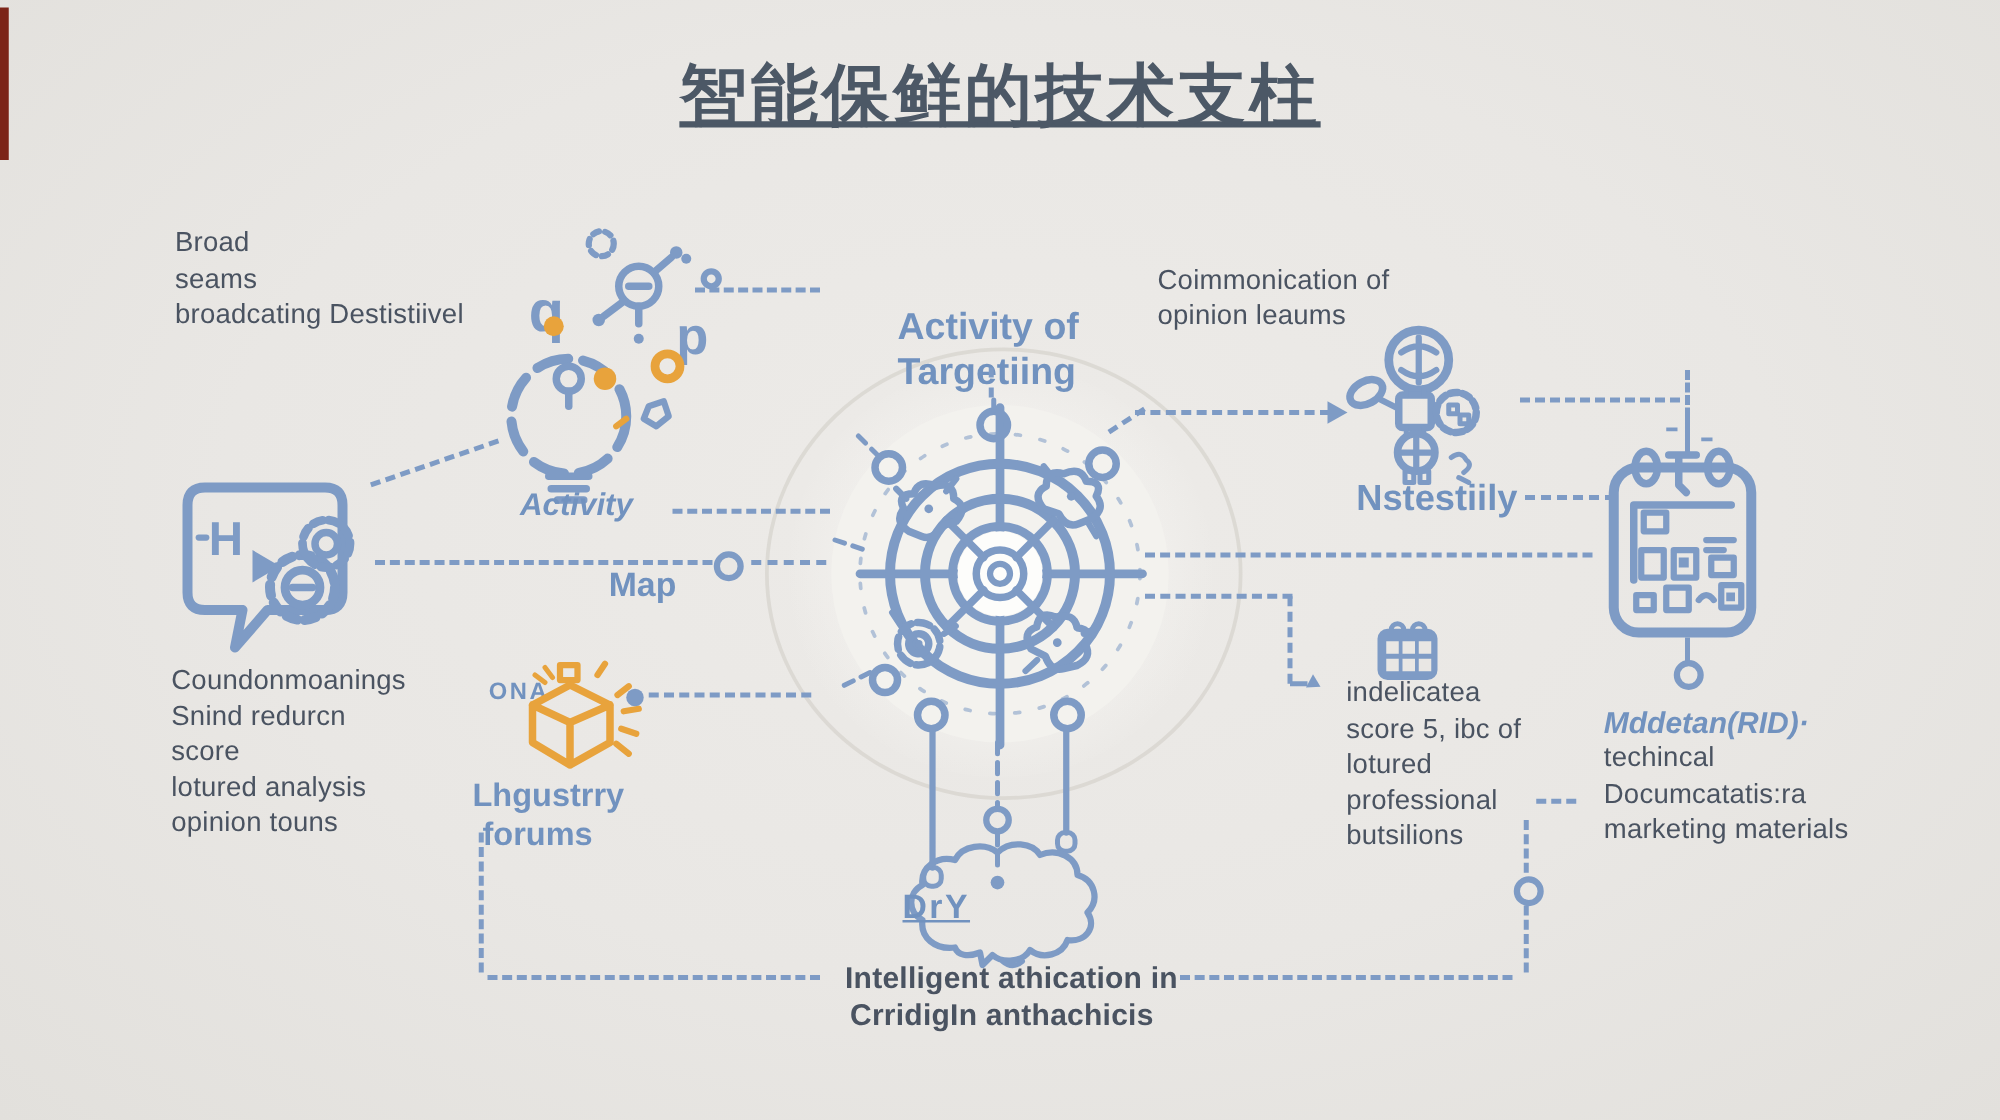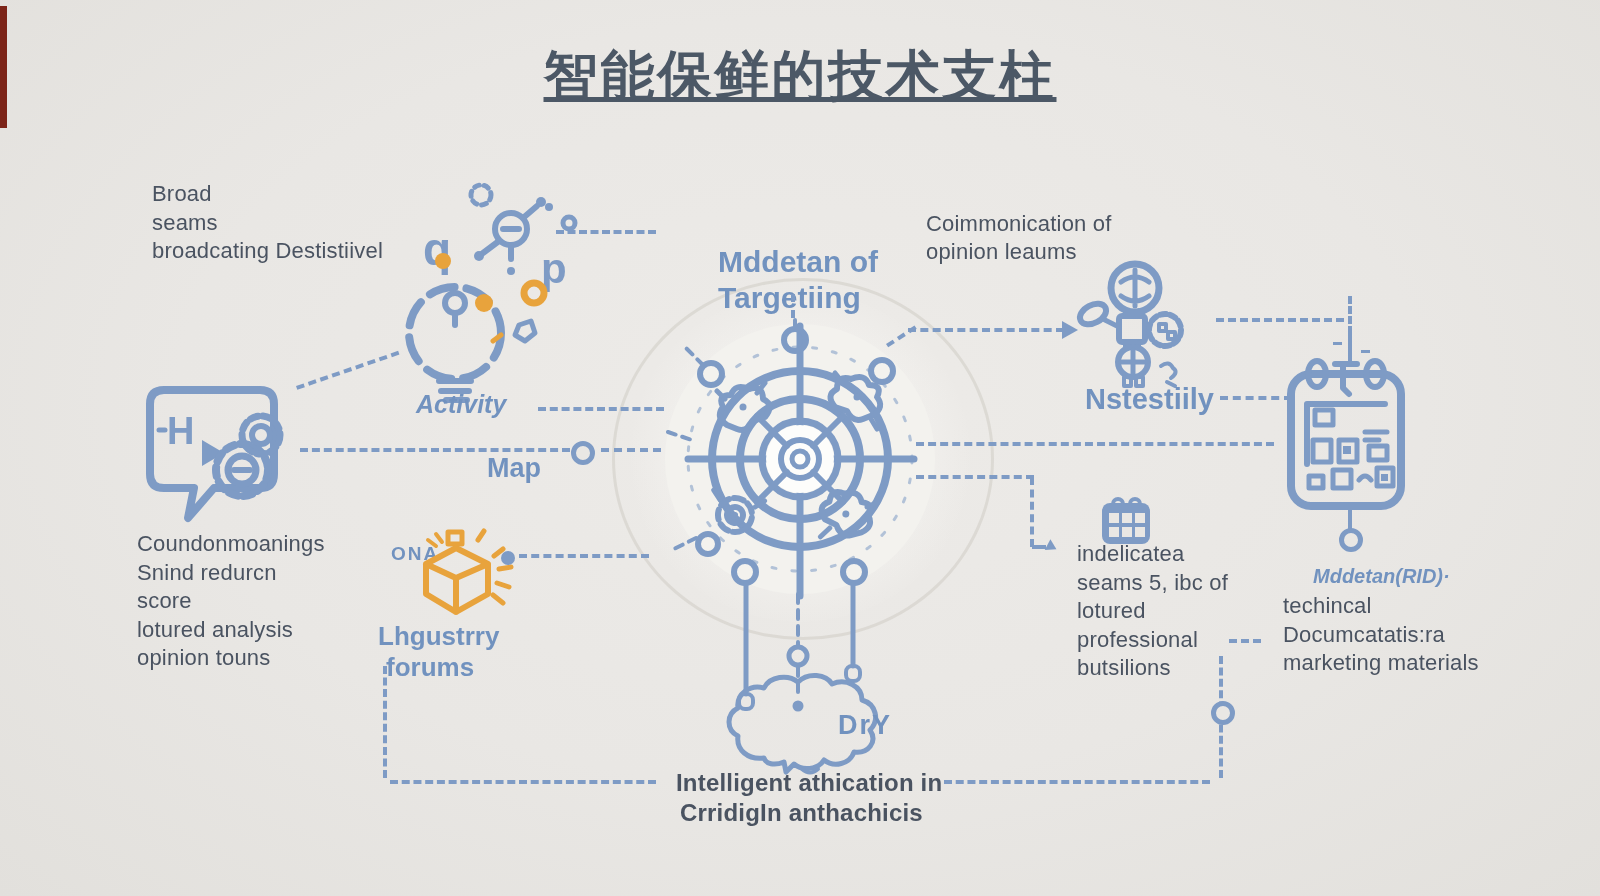--- a/index.html
+++ b/index.html
@@ -38,21 +38,21 @@
 
 <div class="canvas">
 
   <div class="edge-artifact"></div>
 
   <div class="glow" style="left:628px;top:292px;width:345px;height:330px;"></div>
   <div class="halo" style="left:612px;top:278px;width:376px;height:356px;"></div>
 
   <h1 class="title">智能保鲜的技术支柱</h1>
 
-  <div class="tblock" style="left:152px;top:180px;">
+  <div class="tblock" style="left:140px;top:180px;">
     <div>Broad</div>
     <div>seams</div>
     <div>broadcating Destistiivel</div>
   </div>
 
   <div class="tblock" style="left:137px;top:530px;">
     <div>Coundonmoanings</div>
     <div>Snind redurcn</div>
     <div>score</div>
     <div>lotured analysis</div>
@@ -102,21 +102,21 @@
     <rect class="org" x="50" y="4" width="14" height="12" stroke-width="5"></rect>
     <path class="org" stroke-width="6" d="M28 36 L58 20 L90 36 L90 66 L58 84 L28 66 Z M28 36 L58 50 L90 36 M58 50 V84"></path>
     <path class="org" stroke-width="5" d="M96 28 l9 -7 M101 41 l12 -2 M99 55 l12 4 M95 67 l10 8 M80 12 l6 -9"></path>
   </svg>
   <div class="blue-label" style="left:378px;top:621px;font-size:26px;line-height:31px;">
     <div>Lhgustrry</div>
     <div style="margin-left:8px;">forums</div>
   </div>
 
   <div class="blue-label" style="left:718px;top:244px;font-size:30px;line-height:36px;">
-    <div>Mddetan of</div>
+    <div>Activity of</div>
     <div>Targetiing</div>
   </div>
 
   <svg style="left:648px;top:312px;" width="300" height="290" viewBox="0 0 300 290">
     <circle cx="152" cy="147" r="135" fill="#f3f2ee"></circle>
     <circle class="stk" cx="152" cy="147" r="112" stroke-width="3" stroke-dasharray="4 16" opacity=".55"></circle>
     <path class="stk" d="M152 14 V284 M40 147 H266" stroke-width="7"></path>
     <circle class="stk" cx="152" cy="147" r="88" stroke-width="8"></circle>
     <circle class="stk" cx="152" cy="147" r="60" stroke-width="8"></circle>
     <circle cx="152" cy="147" r="34" fill="#fdfdfb"></circle>
@@ -169,21 +169,21 @@
     <path class="stk" d="M70 38 V90" stroke-width="4" stroke-dasharray="9 7"></path>
     <circle class="stk" cx="70" cy="100" r="9" stroke-width="5" fill="#e9e7e4"></circle>
     <path class="stk" d="M70 111 V142" stroke-width="4" stroke-dasharray="9 7"></path>
     <circle cx="70" cy="150" r="5.5" fill="#7e9bc5"></circle>
   </svg>
 
   <svg style="left:722px;top:672px;" width="170" height="102" viewBox="0 0 170 102">
     <path class="stk" stroke-width="5" d="M42 86 C26 88 14 78 16 64 C4 58 4 42 16 36 C14 22 28 12 42 16 C48 4 66 2 76 10 C86 0 104 2 110 12 C124 6 140 14 140 28 C154 32 158 48 148 58 C156 70 146 82 132 80 C128 92 112 96 102 88 C96 98 80 99 72 92 L64 100 L62 90 C52 94 44 92 42 86 Z"></path>
     <path class="stk" stroke-width="4" d="M80 97 q8 7 16 0"></path>
   </svg>
-  <div class="blue-label" style="left:722px;top:710px;width:170px;text-align:right;font-size:27px;letter-spacing:2px;">DrY</div>
+  <div class="blue-label" style="left:722px;top:710px;width:170px;text-align:left;font-size:27px;letter-spacing:2px;text-decoration:underline;">DrY</div>
 
   <div class="tblock" style="left:926px;top:210px;line-height:28px;">
     <div>Coimmonication of</div>
     <div>opinion leaums</div>
   </div>
 
   <div class="tblock" style="left:676px;top:768px;font-size:24px;line-height:30px;font-weight:600;">
     <div>Intelligent athication in</div>
     <div style="margin-left:4px;">CrridigIn anthachicis</div>
   </div>
@@ -212,21 +212,21 @@
     <rect x="2" y="9" width="48" height="41" rx="8" fill="#7e9bc5"></rect>
     <rect x="9" y="19" width="10" height="10" fill="#e9e7e4"></rect>
     <rect x="22" y="19" width="10" height="10" fill="#e9e7e4"></rect>
     <rect x="35" y="19" width="10" height="10" fill="#e9e7e4"></rect>
     <rect x="9" y="33" width="10" height="10" fill="#e9e7e4"></rect>
     <rect x="22" y="33" width="10" height="10" fill="#e9e7e4"></rect>
     <rect x="35" y="33" width="10" height="10" fill="#e9e7e4"></rect>
   </svg>
   <div class="tblock" style="left:1077px;top:540px;">
     <div>indelicatea</div>
-    <div>seams 5, ibc of</div>
+    <div>score 5, ibc of</div>
     <div>lotured</div>
     <div>professional</div>
     <div>butsilions</div>
   </div>
 
   <svg style="left:1285px;top:352px;" width="122" height="160" viewBox="0 0 122 160">
     <rect class="stk" x="6" y="22" width="110" height="132" rx="20" stroke-width="8"></rect>
     <ellipse class="stk" cx="32" cy="22" rx="9" ry="13" stroke-width="6" fill="#e9e7e4"></ellipse>
     <ellipse class="stk" cx="90" cy="22" rx="9" ry="13" stroke-width="6" fill="#e9e7e4"></ellipse>
     <path class="stk" stroke-width="6" d="M50 12 h22 M58 12 v24 l6 6"></path>
@@ -237,21 +237,21 @@
     <path class="stk" stroke-width="5" d="M80 80 h22 M80 88 h14"></path>
     <rect class="stk" x="84" y="94" width="18" height="14" stroke-width="5"></rect>
     <rect class="stk" x="24" y="124" width="14" height="12" stroke-width="5"></rect>
     <rect class="stk" x="48" y="118" width="18" height="18" stroke-width="5"></rect>
     <path class="stk" stroke-width="5" d="M74 128 q6 -8 12 0"></path>
     <rect class="stk" x="92" y="116" width="16" height="18" stroke-width="5"></rect>
     <rect x="58" y="94" width="8" height="8" fill="#7e9bc5"></rect>
     <rect x="96" y="122" width="7" height="7" fill="#7e9bc5"></rect>
   </svg>
 
-  <div class="blue-label" style="left:1283px;top:565px;font-size:20px;font-style:italic;margin-left:30px;">Mddetan(RID)·</div>
+  <div class="blue-label" style="left:1283px;top:565px;font-size:24px;font-style:italic;">Mddetan(RID)·</div>
   <div class="tblock" style="left:1283px;top:592px;">
     <div>techincal</div>
     <div>Documcatatis:ra</div>
     <div>marketing materials</div>
   </div>
 
   <div class="dash-h" style="left:296px;top:386px;width:108px;transform:rotate(-19deg);transform-origin:left top;"></div>
   <div class="dash-h" style="left:556px;top:230px;width:100px;"></div>
   <div class="dash-h" style="left:300px;top:448px;width:270px;"></div>
   <div class="node" style="left:571px;top:441px;"></div>

